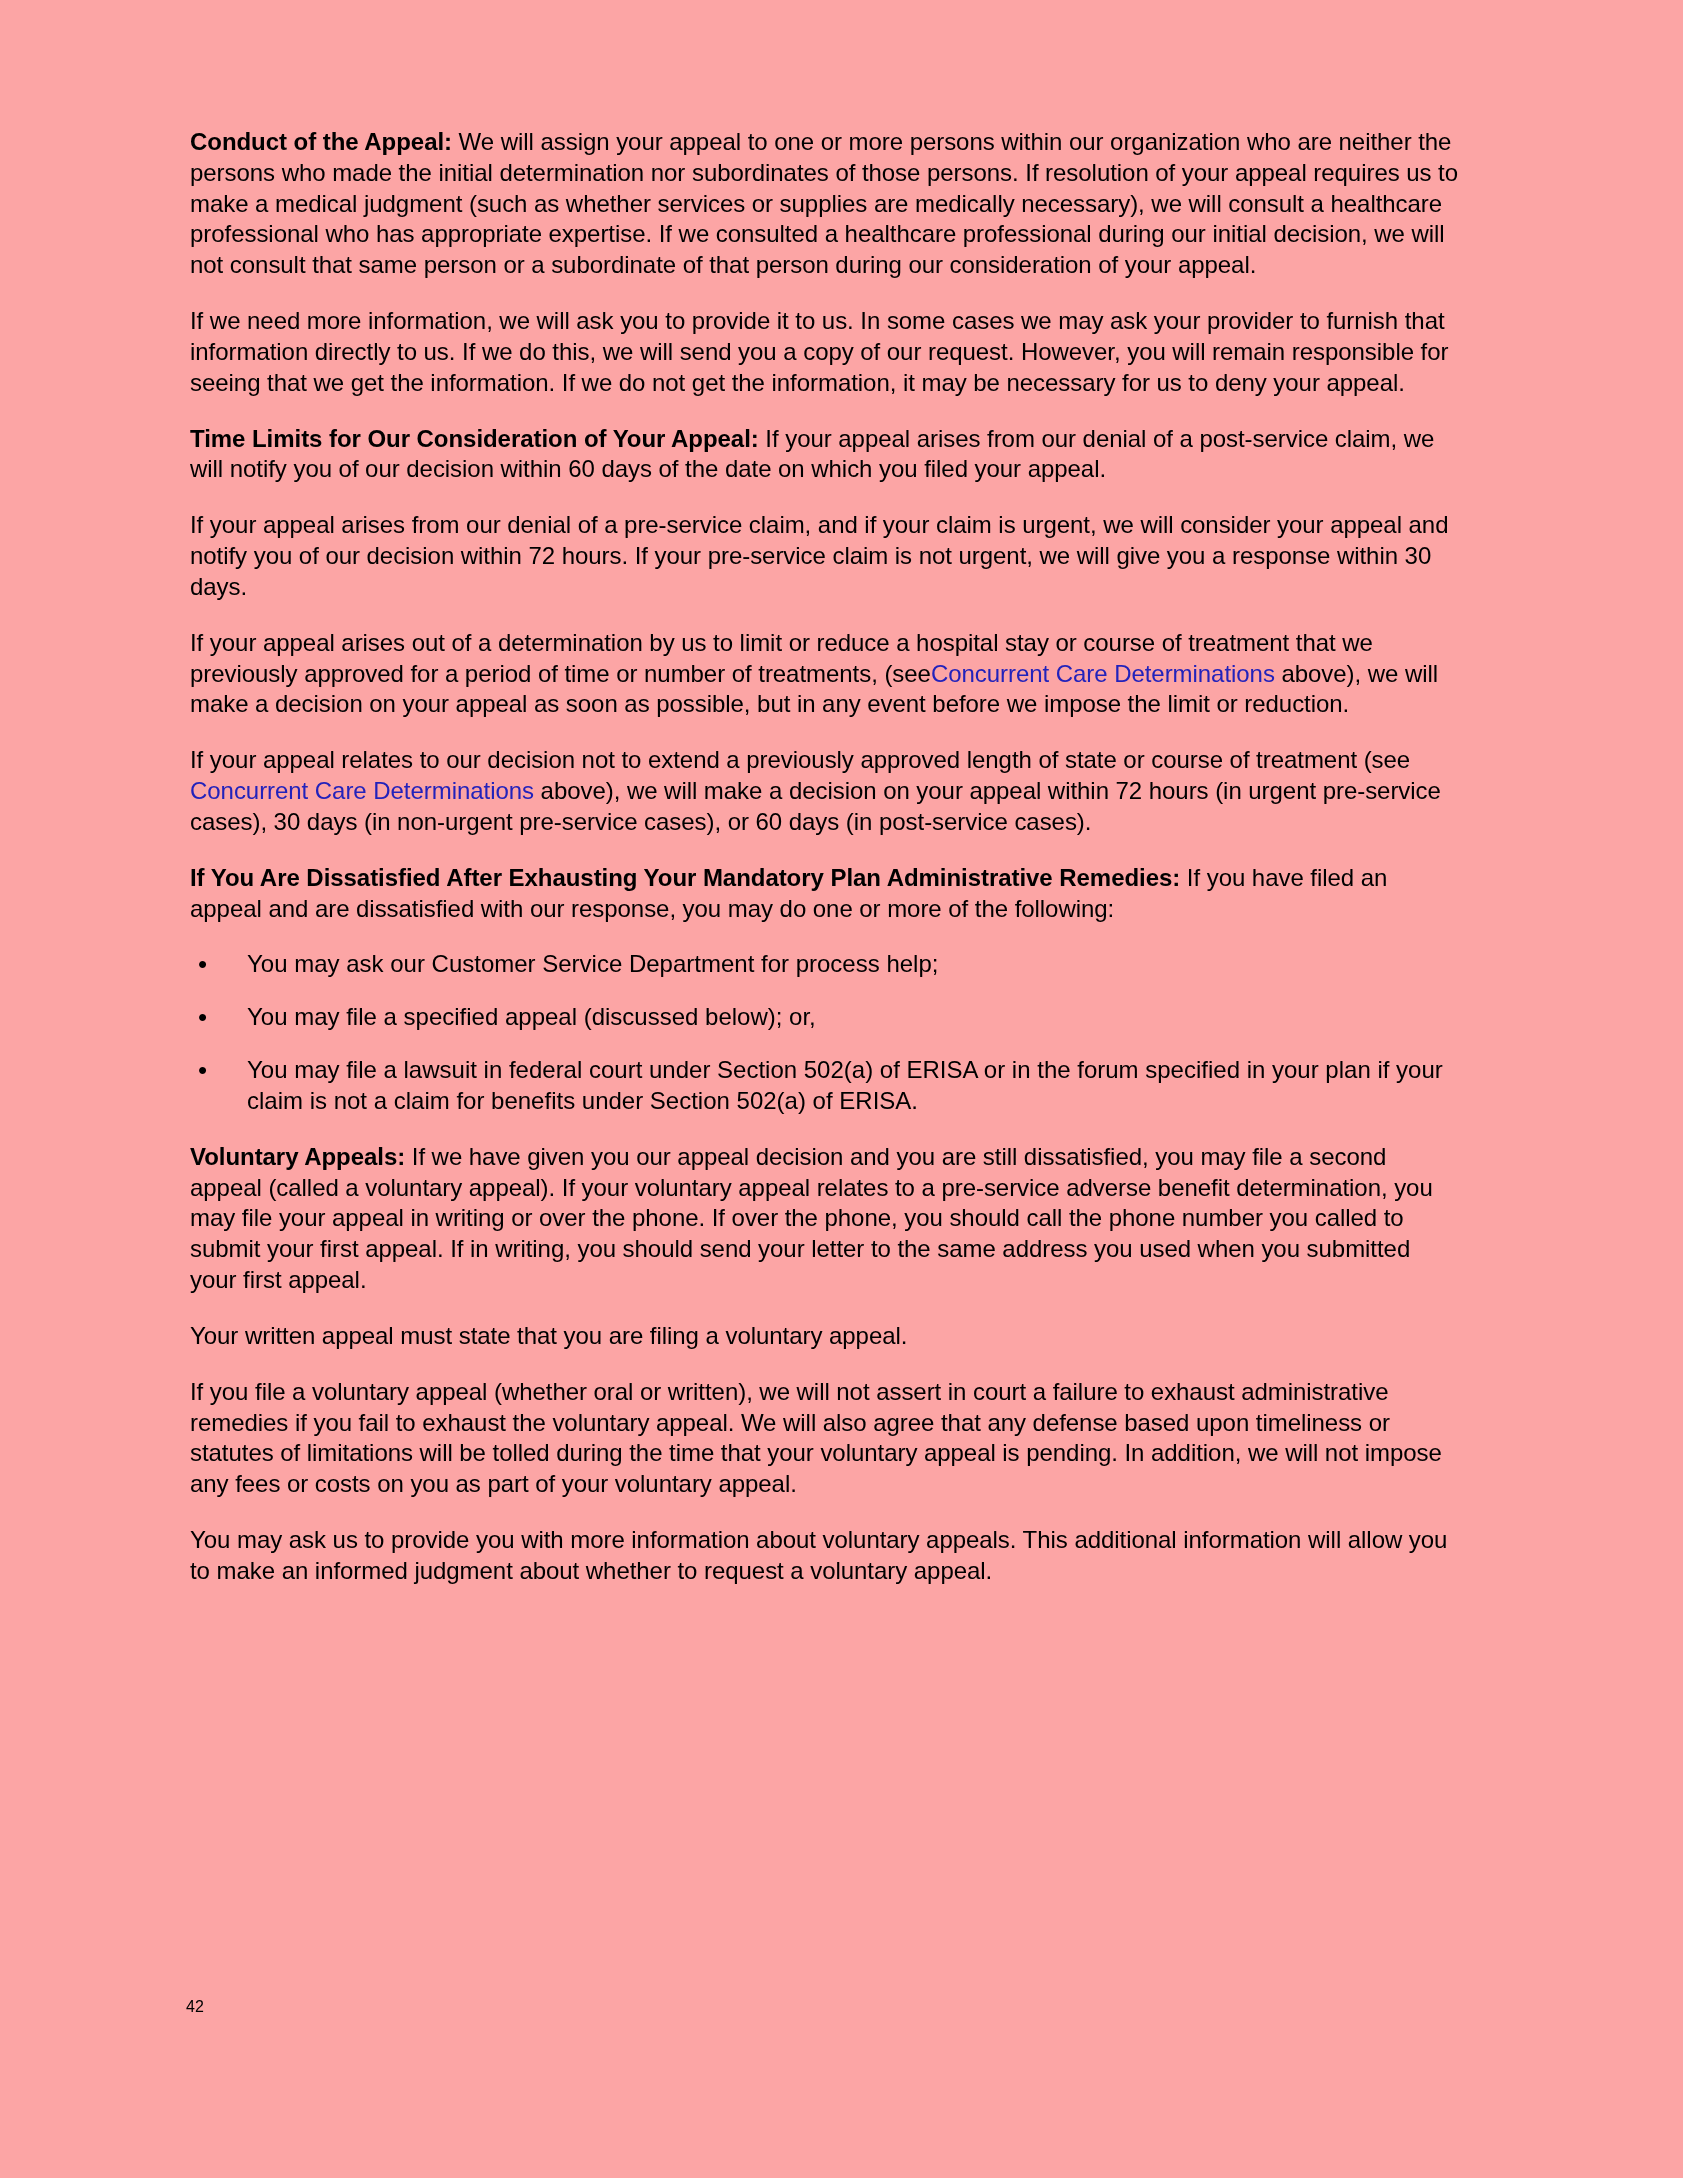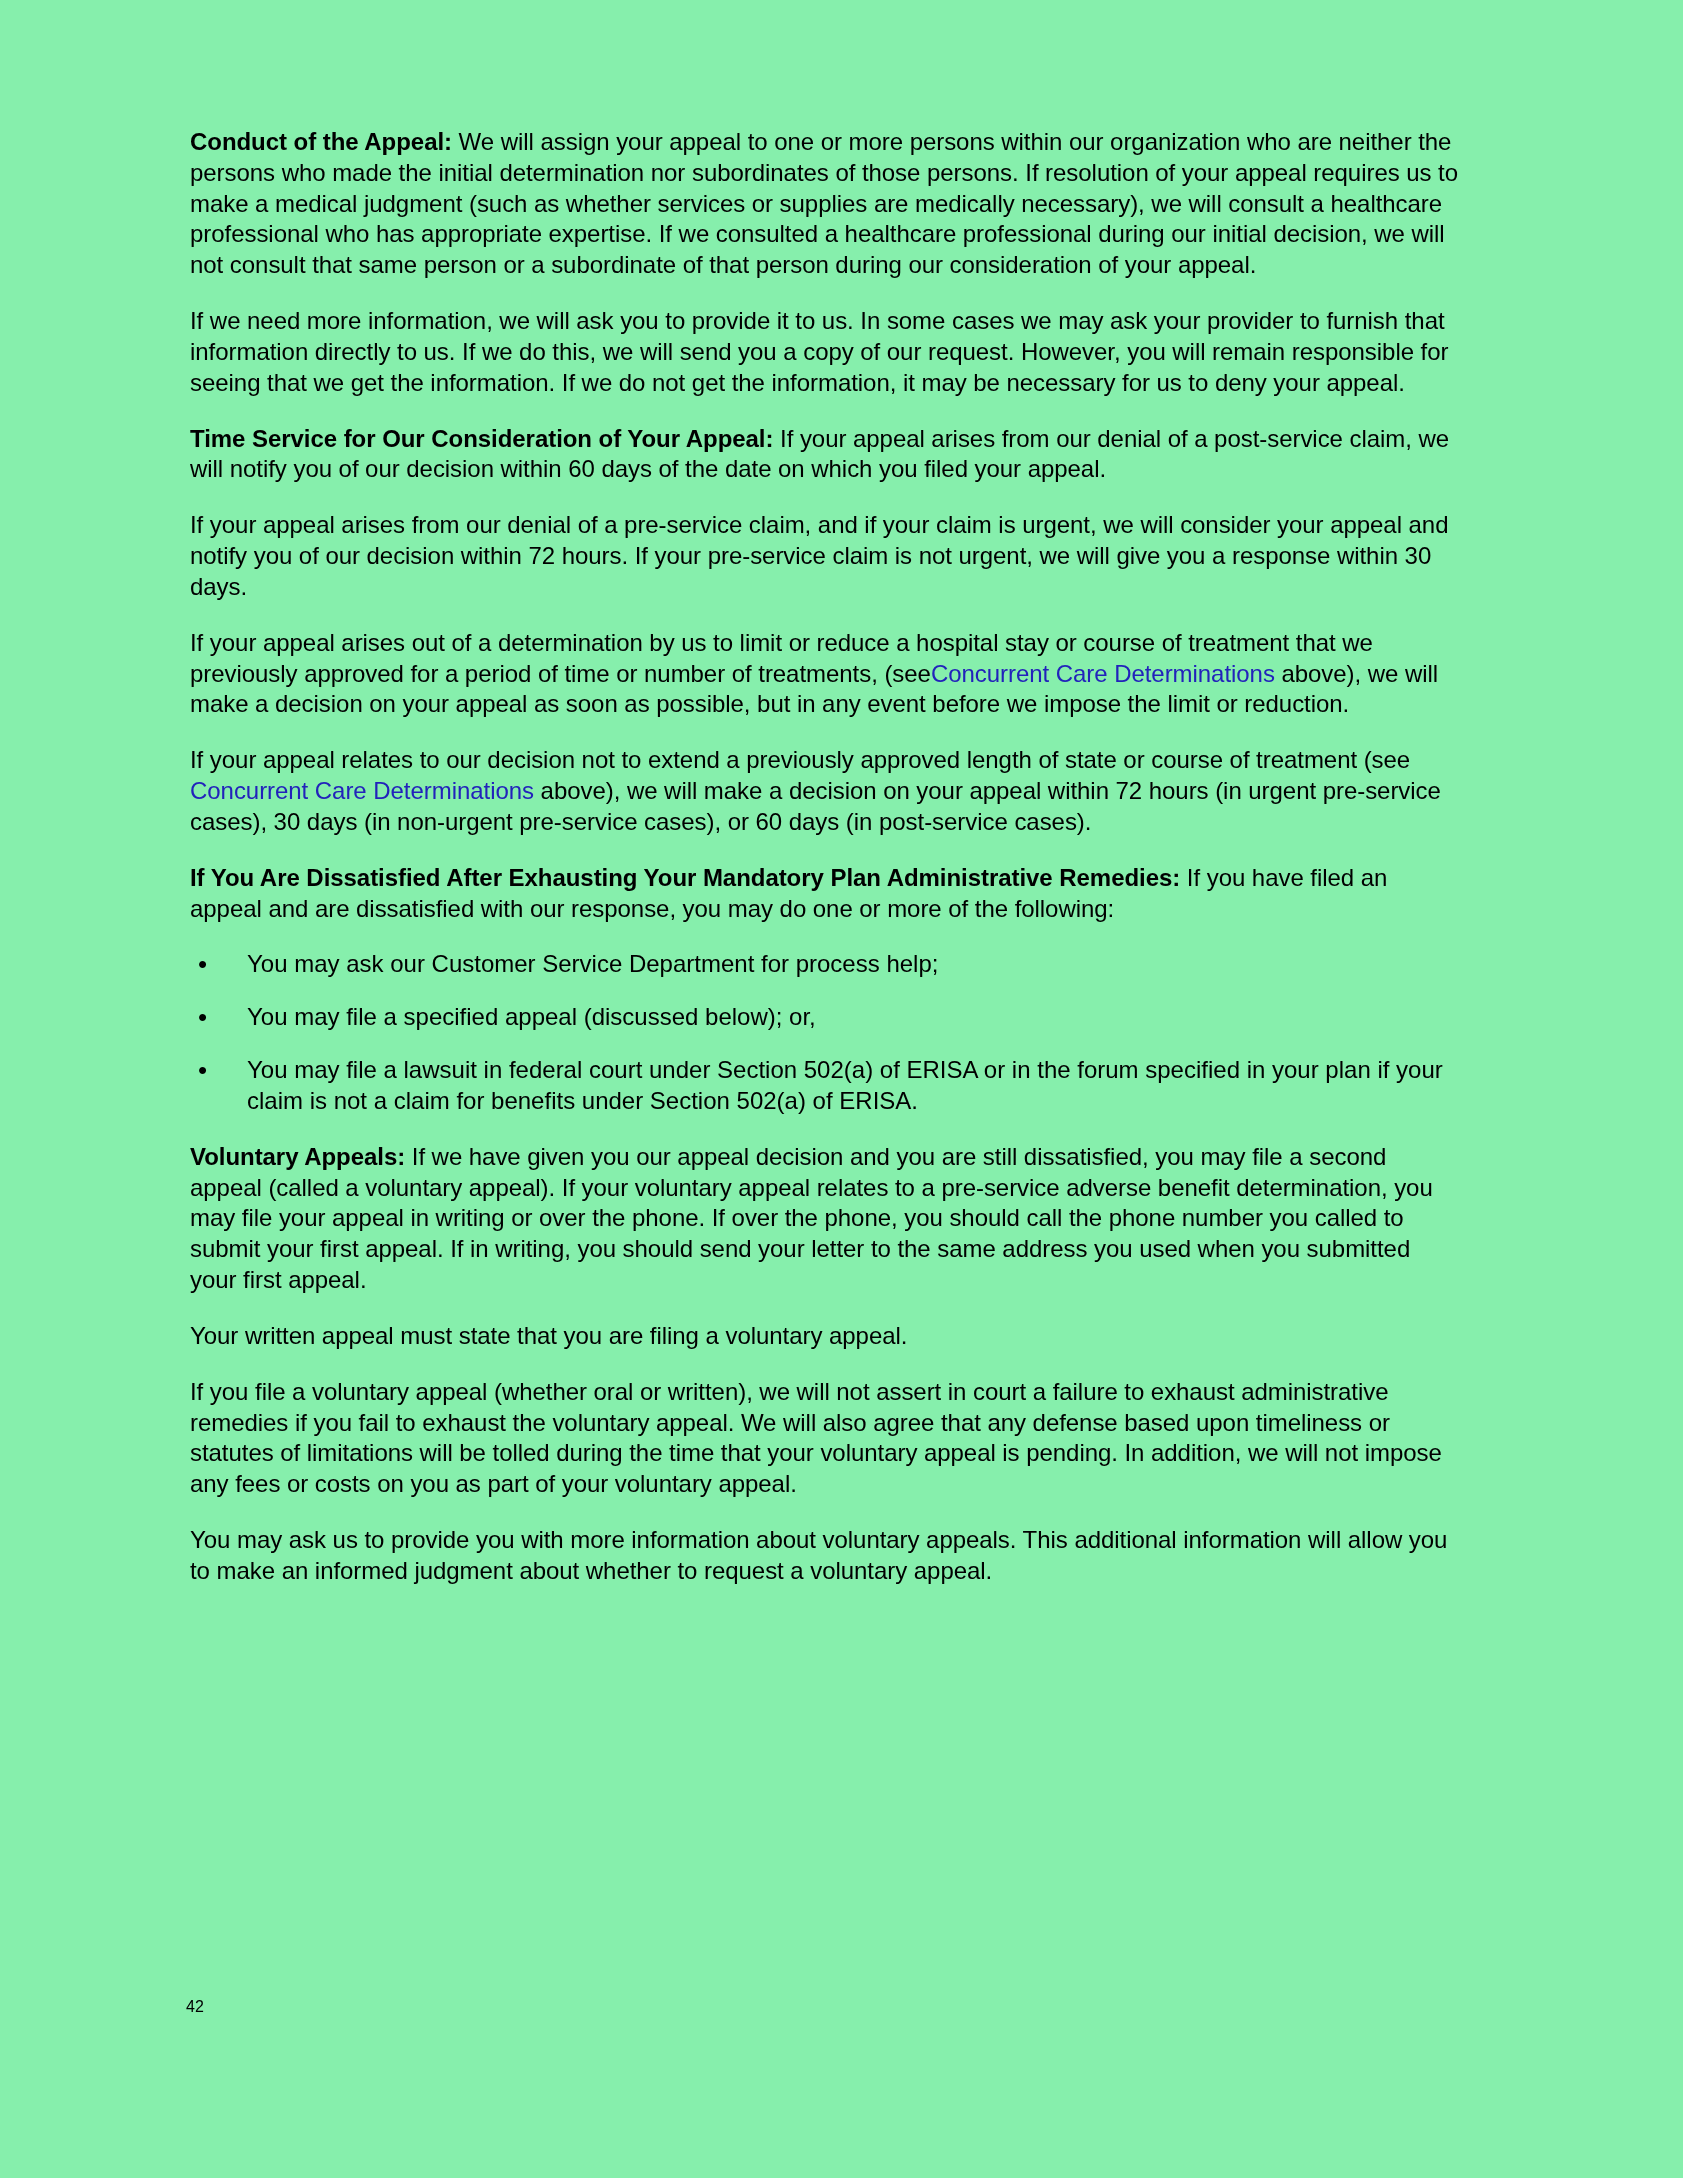--- a/index.html
+++ b/index.html
@@ -13,21 +13,21 @@
     font-family: "Liberation Sans", sans-serif;
     color: #000000;
     position: relative;
   }
   .page {
     position: absolute;
     left: 0;
     top: 0;
     width: 1683px;
     height: 2178px;
-    background: #86efac;
+    background: #fca5a5;
     box-sizing: border-box;
   }
   .content {
     position: absolute;
     left: 190px;
     top: 127px;
     width: 1272px;
   }
   p.para {
     font-size: 24px;
@@ -72,21 +72,21 @@
 </head>
 <body>
 
 <div class="page">
   <div class="content">
 
     <p class="para"><span class="lead">Conduct of the Appeal:</span><span>  We will assign your appeal to one or more persons within our organization who are neither the persons who made the initial determination nor subordinates of those persons.   If resolution of your appeal requires us to make a medical judgment (such as whether services or supplies are medically necessary), we will consult a healthcare professional who has appropriate expertise.   If we consulted a healthcare professional during our initial decision, we will not consult that same person or a subordinate of that person during our consideration of your appeal.</span></p>
 
     <p class="para"><span>If we need more information, we will ask you to provide it to us.   In some cases we may ask your provider to furnish that information directly to us.   If we do this, we will send you a copy of our request.   However, you will remain responsible for seeing that we get the information.   If we do not get the information, it may be necessary for us to deny your appeal.</span></p>
 
-    <p class="para"><span class="lead">Time Service for Our Consideration of Your Appeal:</span><span>  If your appeal arises from our denial of a post-service claim, we will notify you of our decision within 60 days of the date on which you filed your appeal.</span></p>
+    <p class="para"><span class="lead">Time Limits for Our Consideration of Your Appeal:</span><span>  If your appeal arises from our denial of a post-service claim, we will notify you of our decision within 60 days of the date on which you filed your appeal.</span></p>
 
     <p class="para"><span>If your appeal arises from our denial of a pre-service claim, and if your claim is urgent, we will consider your appeal and notify you of our decision within 72 hours.   If your pre-service claim is not urgent, we will give you a response within 30 days.</span></p>
 
     <p class="para"><span>If your appeal arises out of a determination by us to limit or reduce a hospital stay or course of treatment that we previously approved for a period of time or number of treatments, (see</span><span class="link">Concurrent Care Determinations</span><span> above), we will make a decision on your appeal as soon as possible, but in any event before we impose the limit or reduction.</span></p>
 
     <p class="para"><span>If your appeal relates to our decision not to extend a previously approved length of state or course of treatment (see </span><span class="link">Concurrent Care Determinations</span><span> above), we will make a decision on your appeal within 72 hours (in urgent pre-service cases), 30 days (in non-urgent pre-service cases), or 60 days (in post-service cases).</span></p>
 
 
     <p class="para"><span class="lead">If You Are Dissatisfied After Exhausting Your Mandatory Plan Administrative Remedies:</span><span>  If you have filed an appeal and are dissatisfied with our response, you may do one or more of the following:</span></p>
 

